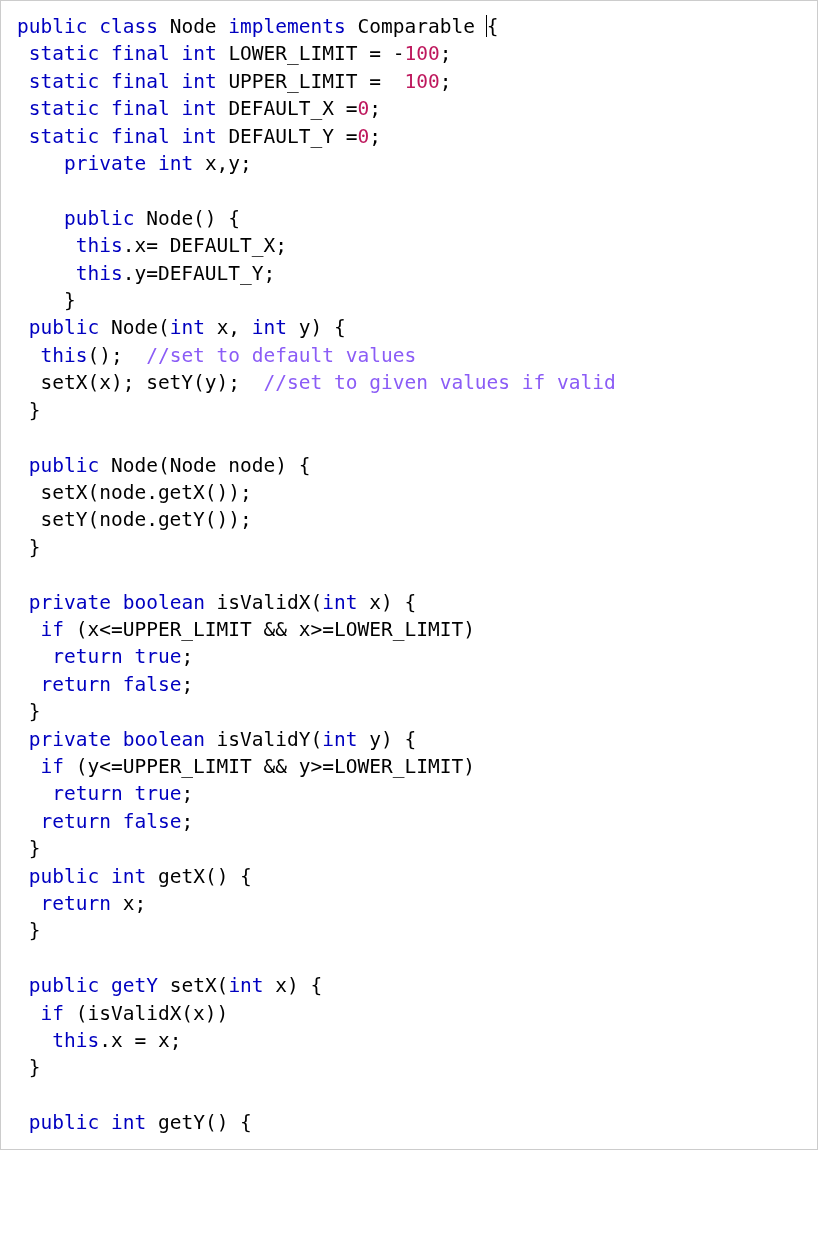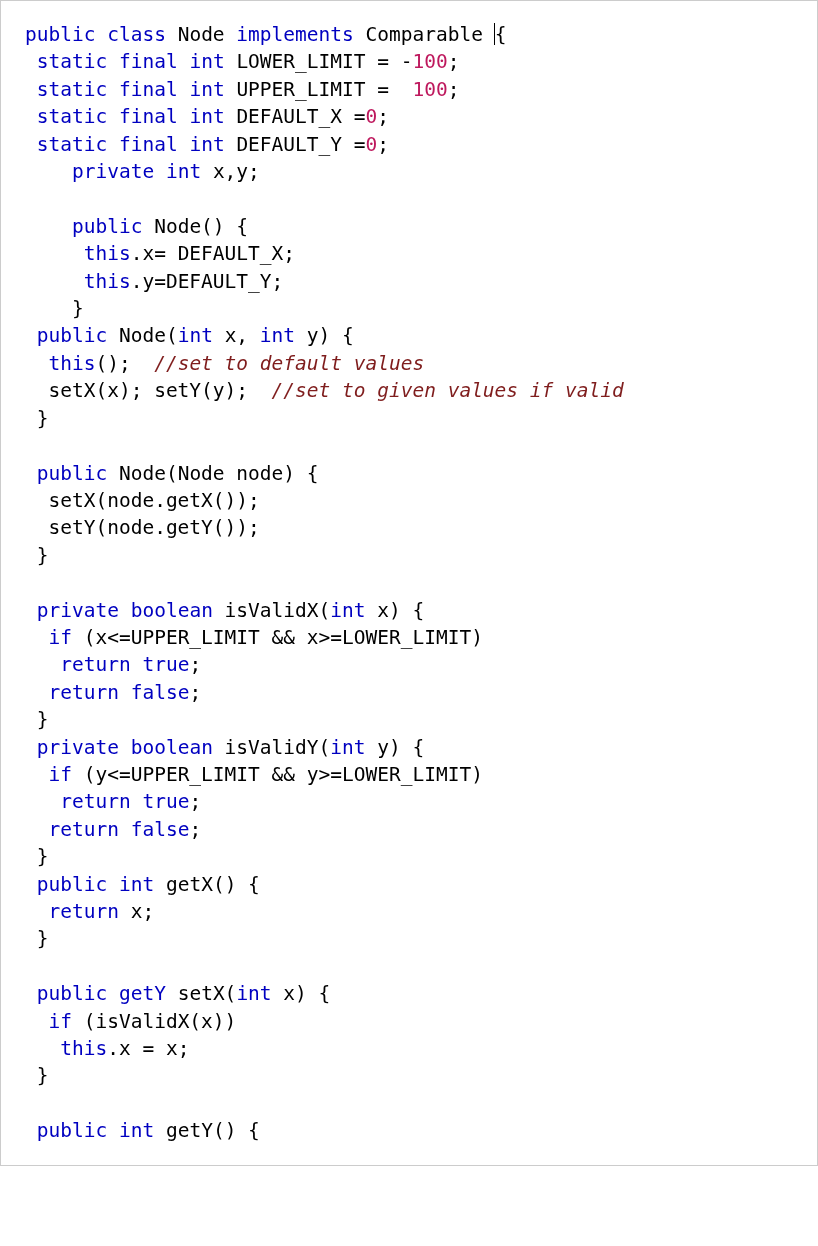--- a/index.html
+++ b/index.html
@@ -4,30 +4,30 @@
 <style>
   html,body{margin:0;padding:0;}
   body{
     background:#fff;
     padding:4px 0 4px 8px;
     width:818px;
     box-sizing:border-box;
     border:1px solid #ccc;
   }
   pre.code{
-    margin:16px;
+    margin:8px;
     font-family:"Menlo","Consolas","DejaVu Sans Mono",monospace;
     font-size:19.5px;
     line-height:27.4px;
     color:#000;
     white-space:pre;
   }
   .kw{color:#0000C0;}        
   .lit{color:#be185d;}       
-  .cmt{color:#7f1d1d;font-style:italic;}       
+  .cmt{color:#8b5cf6;}       
   .cursor{
     display:inline-block;
     width:1px;height:22px;
     background:#000;
     vertical-align:-4px;
     margin-left:-1px;
   }
 </style>
 </head>
 <body>

